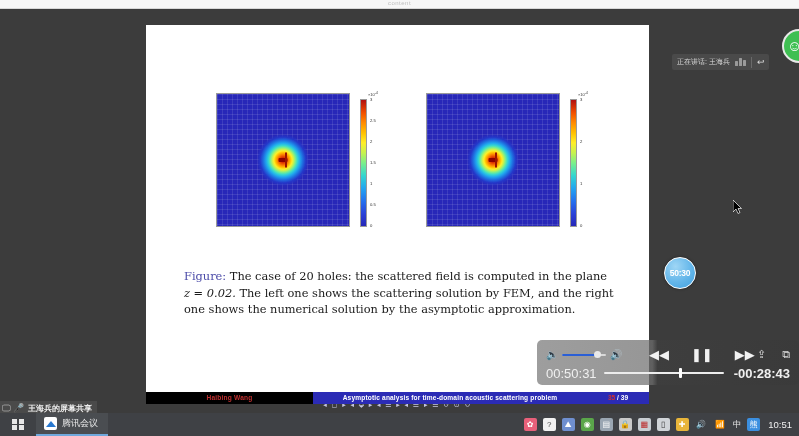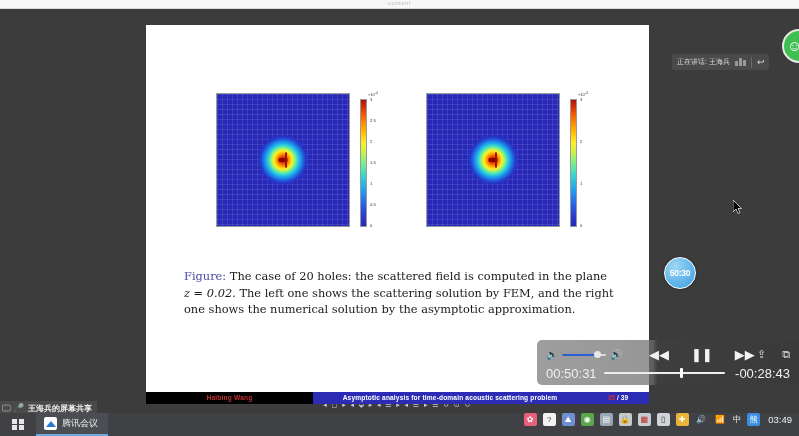--- a/index.html
+++ b/index.html
@@ -184,39 +184,39 @@
   .vol-track { position: relative; width: 44px; height: 2px; background: #d9d9d9; border-radius: 1px; }
   .vol-fill { position: absolute; left: 0; top: 0; height: 2px; width: 36px; background: #2a5fd6; border-radius: 1px; }
   .vol-knob { position: absolute; left: 32px; top: -2.5px; width: 7px; height: 7px; border-radius: 50%; background: #e9e9e9; }
   .spk-icon { font-size: 10px; color: #f0f0f0; line-height: 1; }
   .transport { display: flex; align-items: center; gap: 22px; margin-left: 26px; }
   .tp-btn { color: #f2f2f2; font-size: 13px; line-height: 1; }
   .right-icons { display: flex; align-items: center; gap: 16px; margin-left: auto; }
   .ri-btn { color: #dcdcdc; font-size: 11px; line-height: 1; }
   .player-bottom { display: flex; align-items: center; height: 16px; gap: 7px; }
   .t-elapsed, .t-remain { font-size: 13px; color: #f0f0f0; white-space: nowrap; }
-  .t-remain { margin-left: 3px; }
+  .t-remain { margin-left: 3px; font-weight: bold; }
   .scrub { position: relative; flex: 1; height: 2px; background: #ededed; border-radius: 1px; }
   .scrub-knob { position: absolute; left: 63%; top: -4px; width: 2.5px; height: 10px; background: #ffffff; border-radius: 1px; }
 
   
   .share-banner {
     position: absolute; left: 0; top: 392px; height: 14px;
     display: flex; align-items: center; gap: 3px;
     background: #4a4a4a; padding: 0 5px 0 2px;
   }
   .share-banner .sb-icon { font-size: 9px; line-height: 1; }
   .share-banner .sb-mon { color: #cfcfcf; }
   .share-banner .sb-mic { color: #4ec24e; }
   .share-banner .sb-text { font-size: 8px; color: #f0f0f0; white-space: nowrap; font-weight: bold; }
 
   
   .taskbar {
     position: absolute; left: 0; bottom: 0; width: 799px; height: 23px;
-    background: #3f4145; display: flex; align-items: flex-start;
+    background: #3f4145; display: flex; align-items: center;
   }
   .start-btn { width: 36px; height: 23px; display: flex; align-items: center; justify-content: center; }
   .win-logo { display: grid; grid-template-columns: 5px 5px; grid-template-rows: 5px 5px; gap: 1.5px; }
   .win-logo i { display: block; background: #e6e6e6; }
   .task-item {
     display: flex; align-items: center; gap: 5px;
     height: 23px; padding: 0 10px 0 8px;
     background: #4a4d51; border-bottom: 2px solid #6fa8dc;
   }
   .task-icon {
@@ -393,17 +393,17 @@
       <span class="tray-ico" style="background:#5aa64a">◉</span>
       <span class="tray-ico" style="background:#9aa6b2">▤</span>
       <span class="tray-ico" style="background:#c9c9c9;color:#333">🔒</span>
       <span class="tray-ico" style="background:#c8cdd2;color:#b22">▦</span>
       <span class="tray-ico" style="background:#d0d4d8;color:#333">▯</span>
       <span class="tray-ico" style="background:#e8b53a">✚</span>
       <span class="tray-ico">🔊</span>
       <span class="tray-ico">📶</span>
       <span class="tray-text">中</span>
       <span class="tray-ico" style="background:#3b8fe0">熊</span>
-      <span class="clock">03:49</span>
+      <span class="clock">10:51</span>
     </div>
   </div>
 
 </div>
 
 </body></html>

